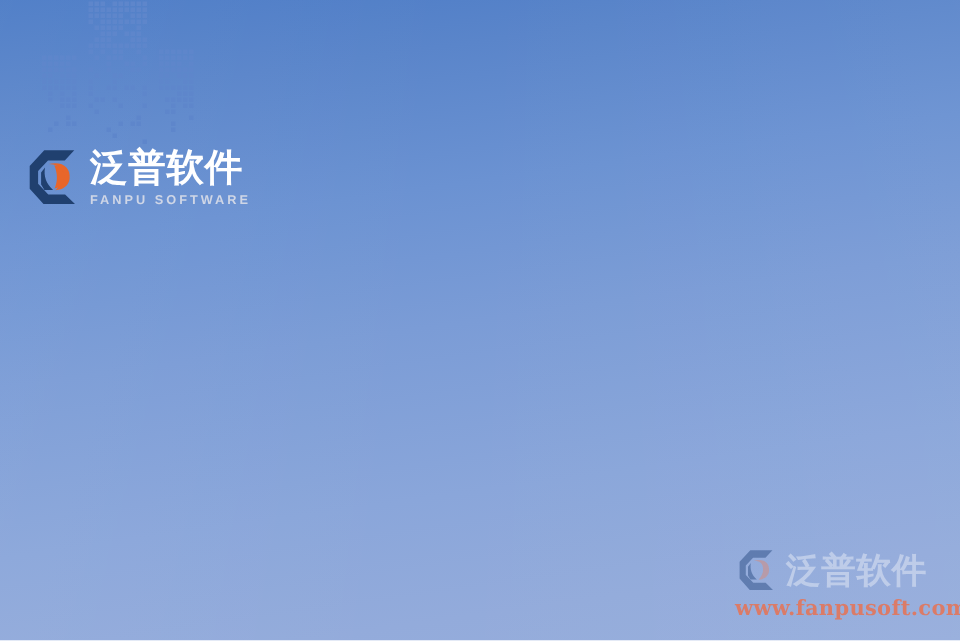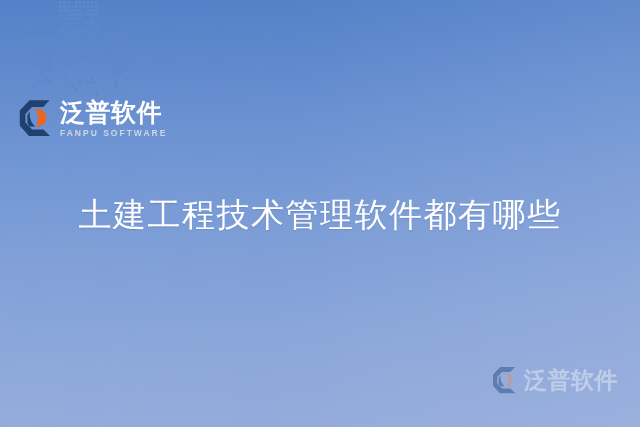--- a/index.html
+++ b/index.html
@@ -612,26 +612,26 @@
       <path d="M13.6 10.4 C22.6 8.4 28.2 12.6 27.4 20.2 C26.9 24.6 23.2 27.6 18.0 27.8 C21.6 24.2 23.0 19.4 21.4 14.8 C20.4 12.0 17.6 10.6 13.6 10.4 Z" fill="#e8662a"></path>
       <path d="M11.0 12.6 C10.0 18.4 11.8 23.4 16.4 27.6 L10.6 27.6 L8.4 24.0 L8.4 16.0 Z" fill="#20406f"></path>
       <path d="M17.2 11.2 C22.2 12.4 24.6 16.0 23.6 20.8 C22.9 24.0 20.6 26.0 17.4 26.6 C19.4 22.4 19.6 17.0 17.2 11.2 Z" fill="#e8662a"></path>
     </svg>
     <div id="header-wordmark">
       <div id="header-cn">泛普软件</div>
       <div id="header-en">FANPU SOFTWARE</div>
     </div>
   </div>
 
-  <div id="main-title">土建工程技术管理软件都有哪些</div>
 
   <div id="watermark">
     <div id="wm-top">
       <svg id="wm-mark" viewBox="0 0 34 38">
         <path d="M10.5 1.2 L30.5 1.2 L24.2 8.0 L13.0 8.0 L6.4 15.0 L6.4 23.5 L13.2 30.6 L24.4 30.6 L31.0 37.0 L10.0 37.0 L0.8 26.8 L0.8 11.6 Z" fill="#2c4f85"></path>
         <path d="M13.6 10.4 C22.6 8.4 28.2 12.6 27.4 20.2 C26.9 24.6 23.2 27.6 18.0 27.8 C21.6 24.2 23.0 19.4 21.4 14.8 C20.4 12.0 17.6 10.6 13.6 10.4 Z" fill="#d98b78"></path>
         <path d="M11.0 12.6 C10.0 18.4 11.8 23.4 16.4 27.6 L10.6 27.6 L8.4 24.0 L8.4 16.0 Z" fill="#2c4f85"></path>
       </svg>
       <div id="wm-cn">泛普软件</div>
     </div>
+    <div id="wm-url">www.fanpusoft.com</div>
   </div>
 
 </div>
 
 </body></html>

